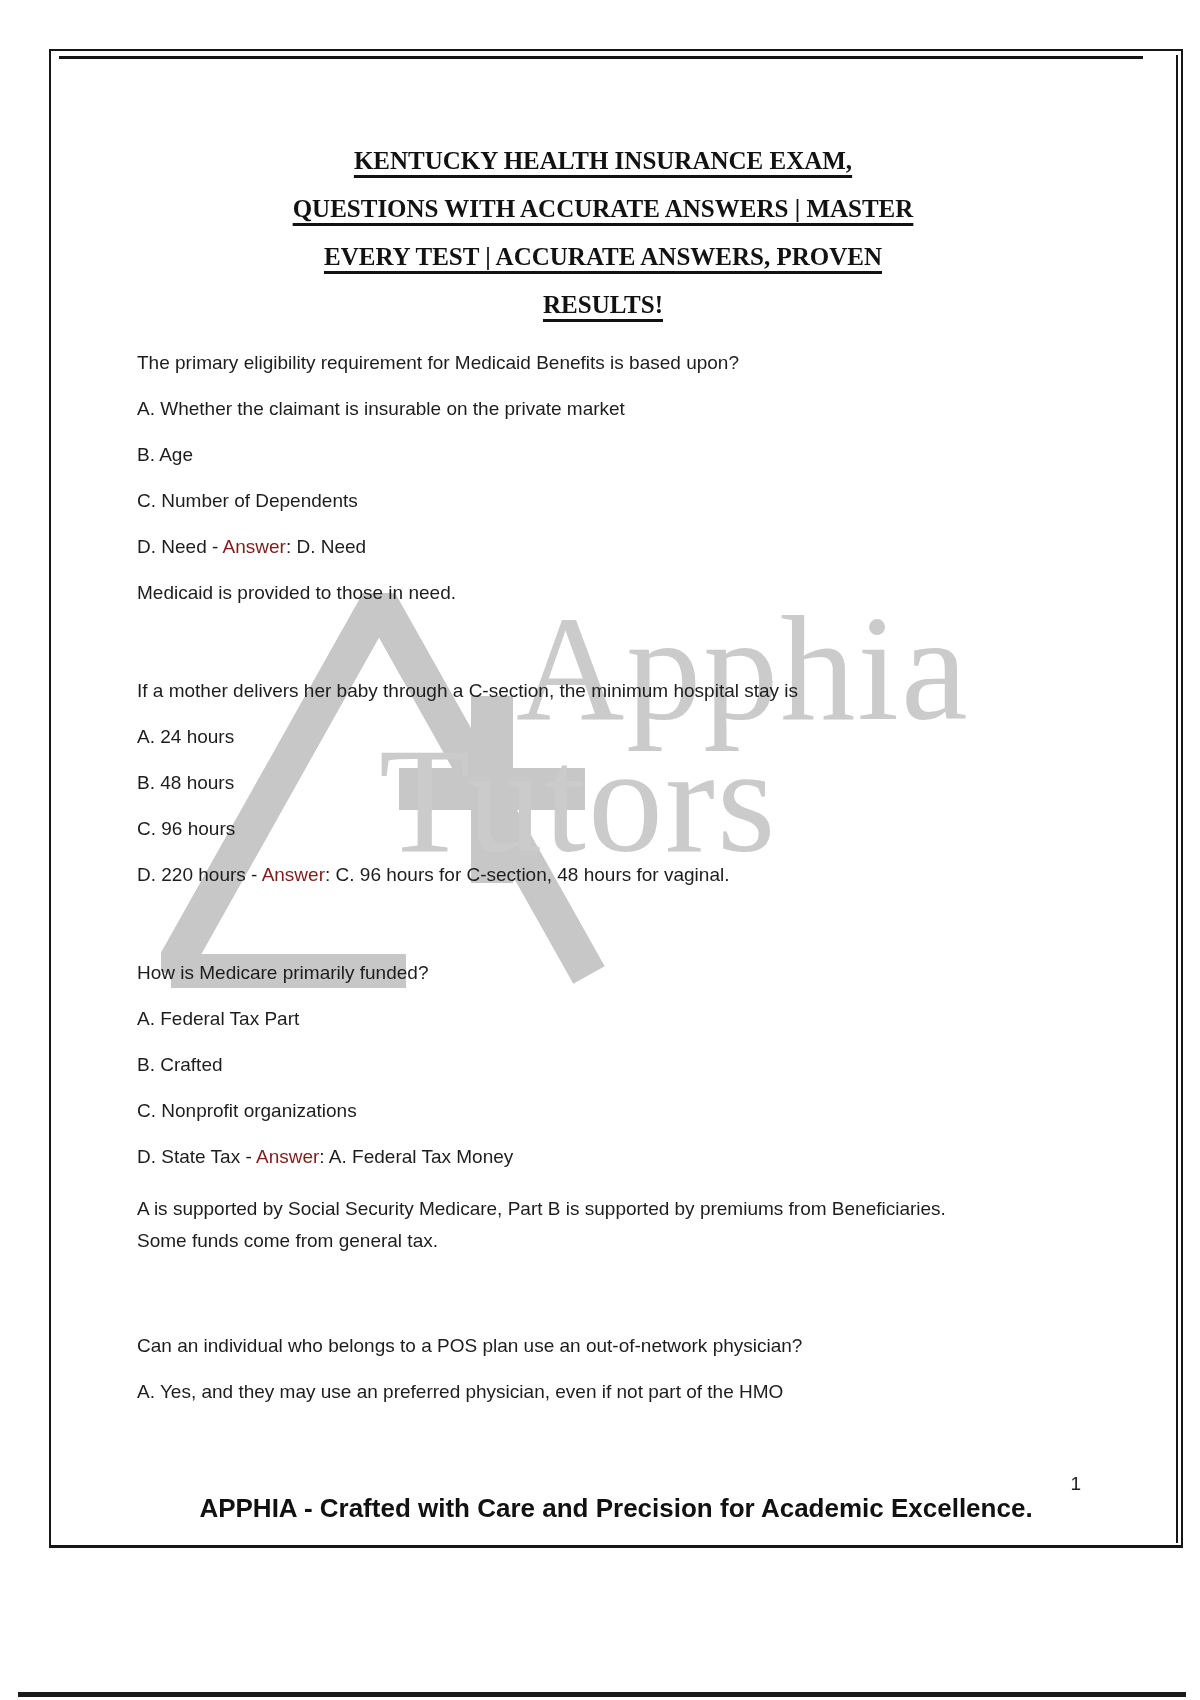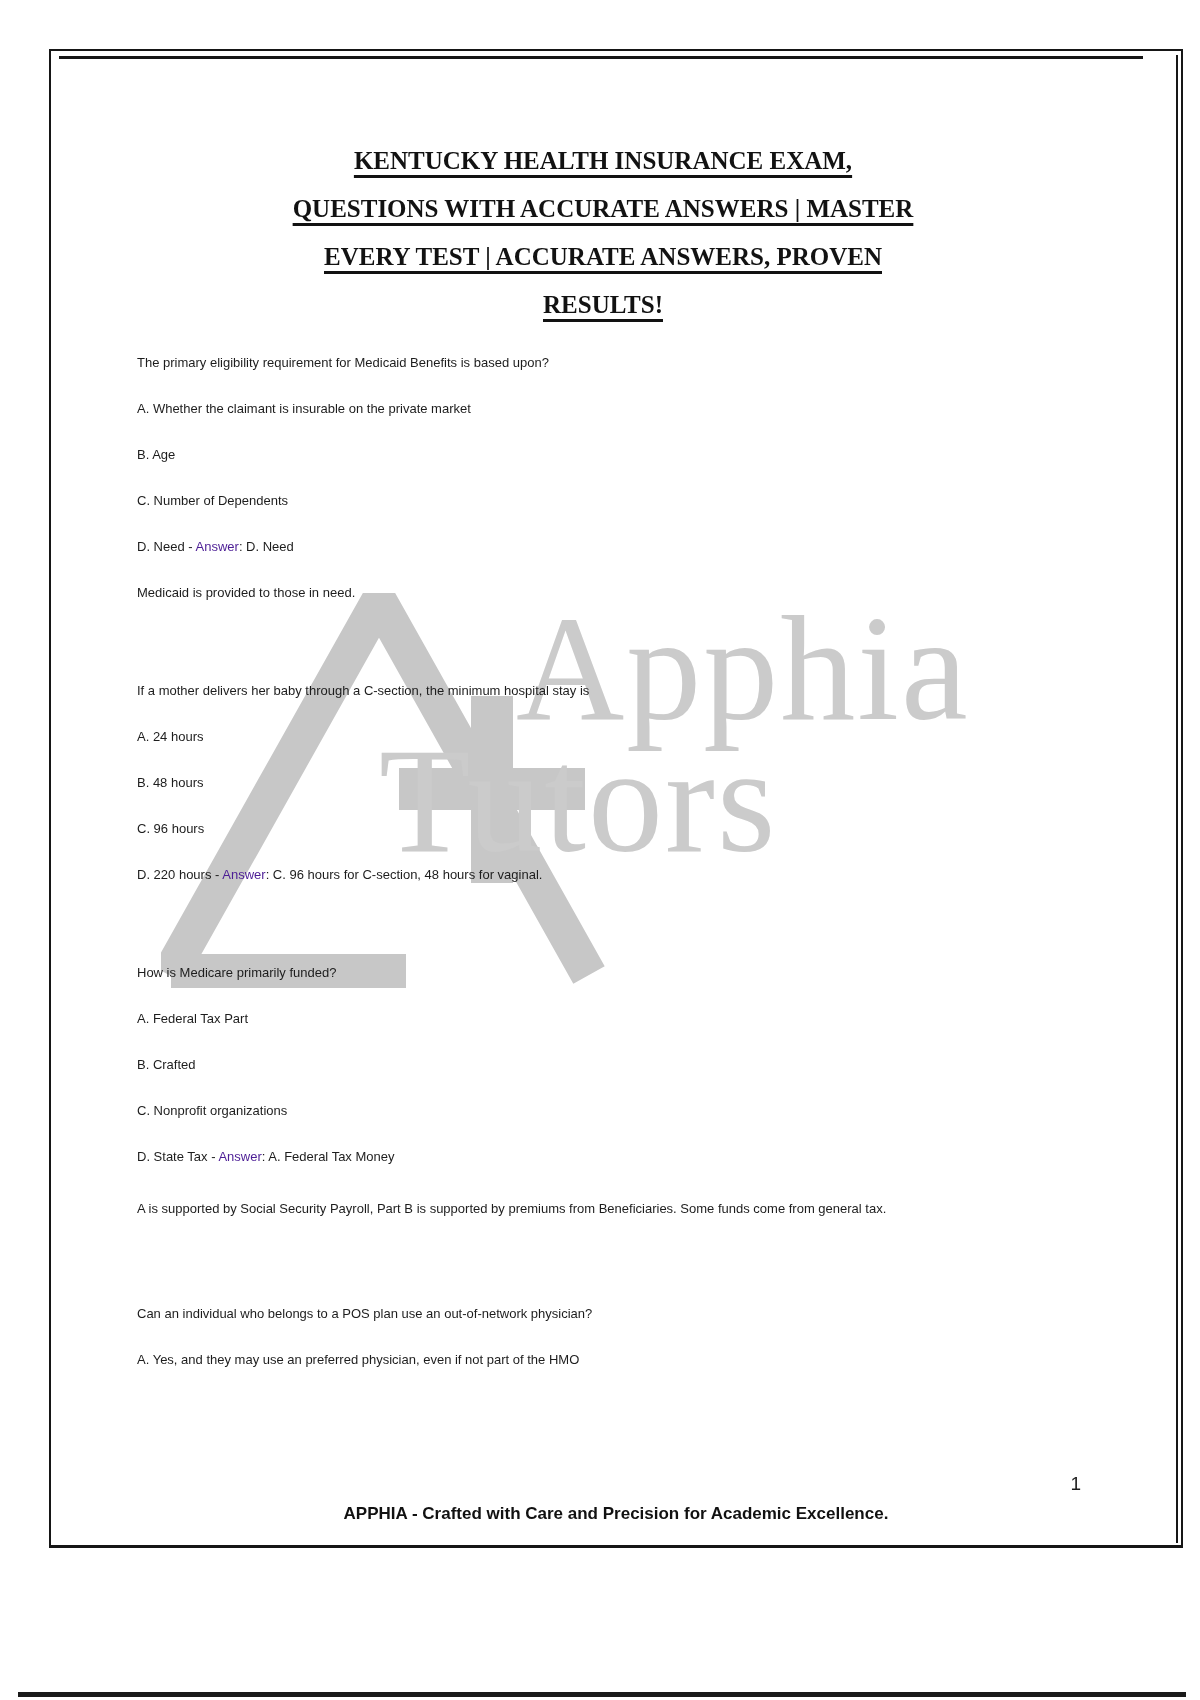--- a/index.html
+++ b/index.html
@@ -47,37 +47,37 @@
     font-weight:bold; font-size:25px; line-height:48px;
     text-align:center; color:#121212;
     margin:0 0 24px 0;
   }
   .title-line {
     text-decoration:underline;
     text-decoration-thickness:2.5px;
     text-underline-offset:6px;
   }
   .line {
-    font-size:13px; line-height:19px;
+    font-size:19px; line-height:19px;
     margin:0 0 27px 0;
     white-space:nowrap;
   }
   .wrap {
     white-space:normal; max-width:812px; line-height:32px;
   }
   .qblock { margin:0 0 79px 0; }
   .qblock .line:last-child { margin-bottom:0; }
-  .ans { color:#4c1d95; }
+  .ans { color:#7f1d1d; }
   .page-number {
     position:absolute; right:100px; bottom:50px;
     font-size:19px; color:#1d1d1d; z-index:2;
   }
   .footer {
     position:absolute; left:0; right:0; bottom:21px;
-    text-align:center; font-weight:bold; font-size:17px;
+    text-align:center; font-weight:bold; font-size:26px;
     color:#111111; z-index:2;
   }
   .next-page-edge {
     position:absolute; left:18px; top:1692px;
     width:1168px; height:5px; background:#1a1a1a;
   }
 </style>
 </head>
 <body>
 
@@ -121,21 +121,21 @@
       <p class="line">C. 96 hours</p>
       <p class="line"><span>D. 220 hours - </span><span class="ans">Answer</span><span>: C. 96 hours for C-section, 48 hours for vaginal.</span></p>
     </div>
 
     <div class="qblock">
       <p class="line">How is Medicare primarily funded?</p>
       <p class="line">A. Federal Tax Part</p>
       <p class="line">B. Crafted</p>
       <p class="line">C. Nonprofit organizations</p>
       <p class="line"><span>D. State Tax - </span><span class="ans">Answer</span><span>: A. Federal Tax Money</span></p>
-      <p class="line wrap">A is supported by Social Security Payroll, Part B is supported by premiums from Beneficiaries. Some funds come from general tax.</p>
+      <p class="line wrap">A is supported by Social Security Medicare, Part B is supported by premiums from Beneficiaries. Some funds come from general tax.</p>
     </div>
 
     <div class="qblock">
       <p class="line">Can an individual who belongs to a POS plan use an out-of-network physician?</p>
       <p class="line">A. Yes, and they may use an preferred physician, even if not part of the HMO</p>
     </div>
 
   </div>
 
   <div class="page-number">1</div>

